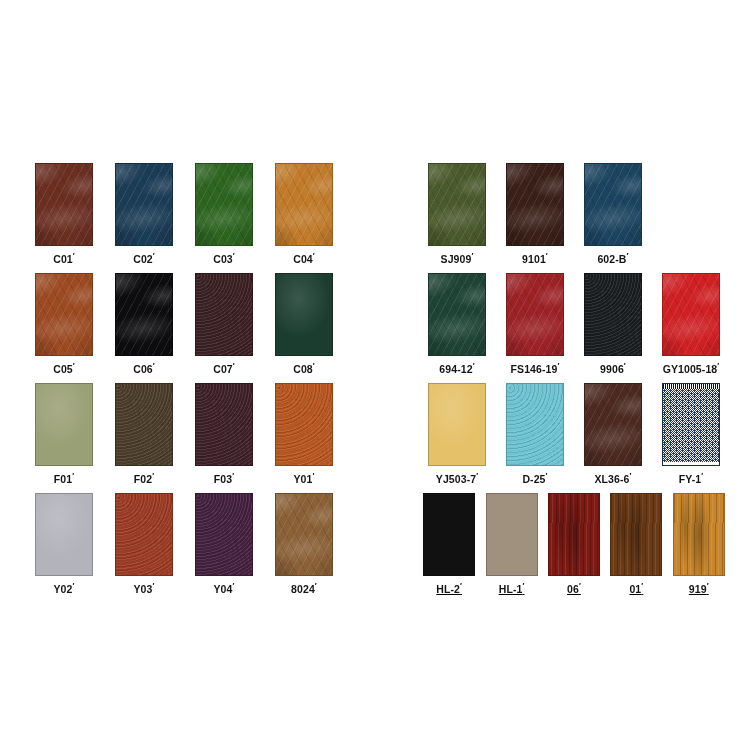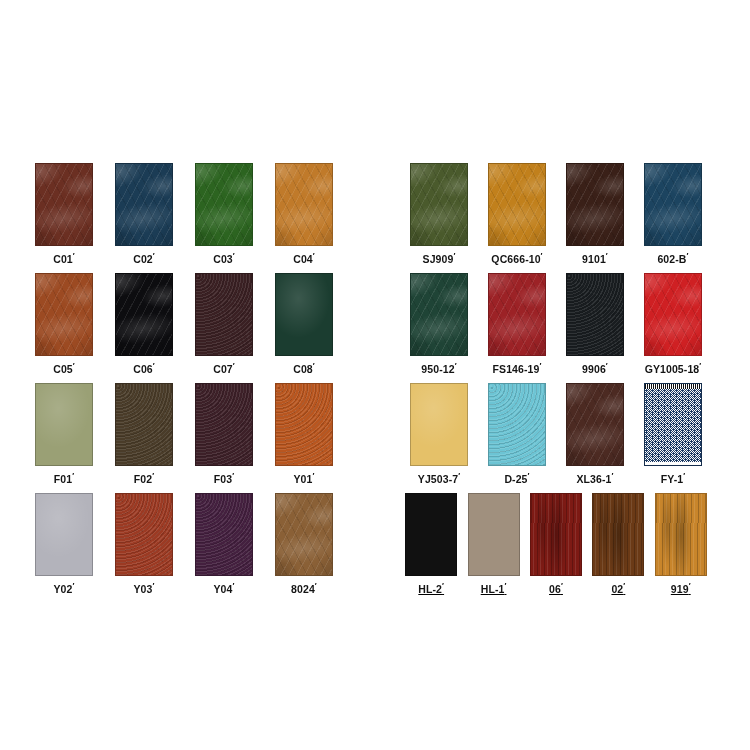--- a/index.html
+++ b/index.html
@@ -7,21 +7,21 @@
     width:750px;height:750px;
     background:#ffffff;
     font-family:"Liberation Sans","DejaVu Sans",sans-serif;
     overflow:hidden;
     position:relative;
   }
   #board{position:absolute;inset:0;}
 
   .panel{position:absolute;}
   #panel-left{left:24px;top:163px;width:320px;}
-  #panel-right{left:400px;top:163px;width:312px;}
+  #panel-right{left:418px;top:163px;width:312px;}
 
   .grid-row{display:flex;margin-bottom:9px;}
 
   .cell{display:flex;flex-direction:column;align-items:center;}
   #panel-left .cell{width:80px;}
   #panel-right .cell{width:78px;}
   #panel-right .row-wide .cell{width:62.4px;text-decoration:underline;}
 
   .swatch{
     width:58px;height:83px;
@@ -203,36 +203,32 @@
         </div>
       </div>
     </div>
   <div class="panel" id="panel-right">
       <div class="grid-row">
         <div class="cell">
           <div class="swatch leather" style="background-color: rgb(74, 90, 44);"></div>
           <div class="label"><span>SJ909</span><span class="pr">′</span></div>
         </div>
         <div class="cell">
-          <div class="swatch leather" style="background-color: rgb(193, 128, 28);"></div>
-          <div class="label"><span>QC666-10</span><span class="pr">′</span></div>
-        </div>
-        <div class="cell">
           <div class="swatch leather" style="background-color: rgb(58, 32, 24);"></div>
           <div class="label"><span>9101</span><span class="pr">′</span></div>
         </div>
         <div class="cell">
           <div class="swatch leather" style="background-color: rgb(28, 68, 96);"></div>
           <div class="label"><span>602-B</span><span class="pr">′</span></div>
         </div>
       </div>
       <div class="grid-row">
         <div class="cell">
           <div class="swatch leather" style="background-color: rgb(31, 68, 54);"></div>
-          <div class="label"><span>950-12</span><span class="pr">′</span></div>
+          <div class="label"><span>694-12</span><span class="pr">′</span></div>
         </div>
         <div class="cell">
           <div class="swatch leather" style="background-color: rgb(156, 34, 38);"></div>
           <div class="label"><span>FS146-19</span><span class="pr">′</span></div>
         </div>
         <div class="cell">
           <div class="swatch pebble" style="background-color: rgb(25, 29, 32);"></div>
           <div class="label"><span>9906</span><span class="pr">′</span></div>
         </div>
         <div class="cell">
@@ -244,21 +240,21 @@
         <div class="cell">
           <div class="swatch smooth" style="background-color: rgb(229, 193, 105);"></div>
           <div class="label"><span>YJ503-7</span><span class="pr">′</span></div>
         </div>
         <div class="cell">
           <div class="swatch pebble" style="background-color: rgb(108, 196, 212);"></div>
           <div class="label"><span>D-25</span><span class="pr">′</span></div>
         </div>
         <div class="cell">
           <div class="swatch leather" style="background-color: rgb(76, 42, 34);"></div>
-          <div class="label"><span>XL36-1</span><span class="pr">′</span></div>
+          <div class="label"><span>XL36-6</span><span class="pr">′</span></div>
         </div>
         <div class="cell">
           <div class="swatch herring" style="background-color: rgb(29, 59, 99);"></div>
           <div class="label"><span>FY-1</span><span class="pr">′</span></div>
         </div>
       </div>
       <div class="grid-row row-wide">
         <div class="cell">
           <div class="swatch hound" style="background-color: rgb(17, 17, 17); --ht: #111111;"></div>
           <div class="label"><span>HL-2</span><span class="pr">′</span></div>
@@ -266,21 +262,21 @@
         <div class="cell">
           <div class="swatch hound" style="background-color: rgb(160, 144, 126); --ht: #a0907e;"></div>
           <div class="label"><span>HL-1</span><span class="pr">′</span></div>
         </div>
         <div class="cell">
           <div class="swatch wood" style="background-color: rgb(125, 26, 20);"></div>
           <div class="label"><span>06</span><span class="pr">′</span></div>
         </div>
         <div class="cell">
           <div class="swatch wood" style="background-color: rgb(107, 58, 22);"></div>
-          <div class="label"><span>02</span><span class="pr">′</span></div>
+          <div class="label"><span>01</span><span class="pr">′</span></div>
         </div>
         <div class="cell">
           <div class="swatch wood" style="background-color: rgb(200, 133, 43);"></div>
           <div class="label"><span>919</span><span class="pr">′</span></div>
         </div>
       </div>
     </div>
 </div>
 
 </body></html>

